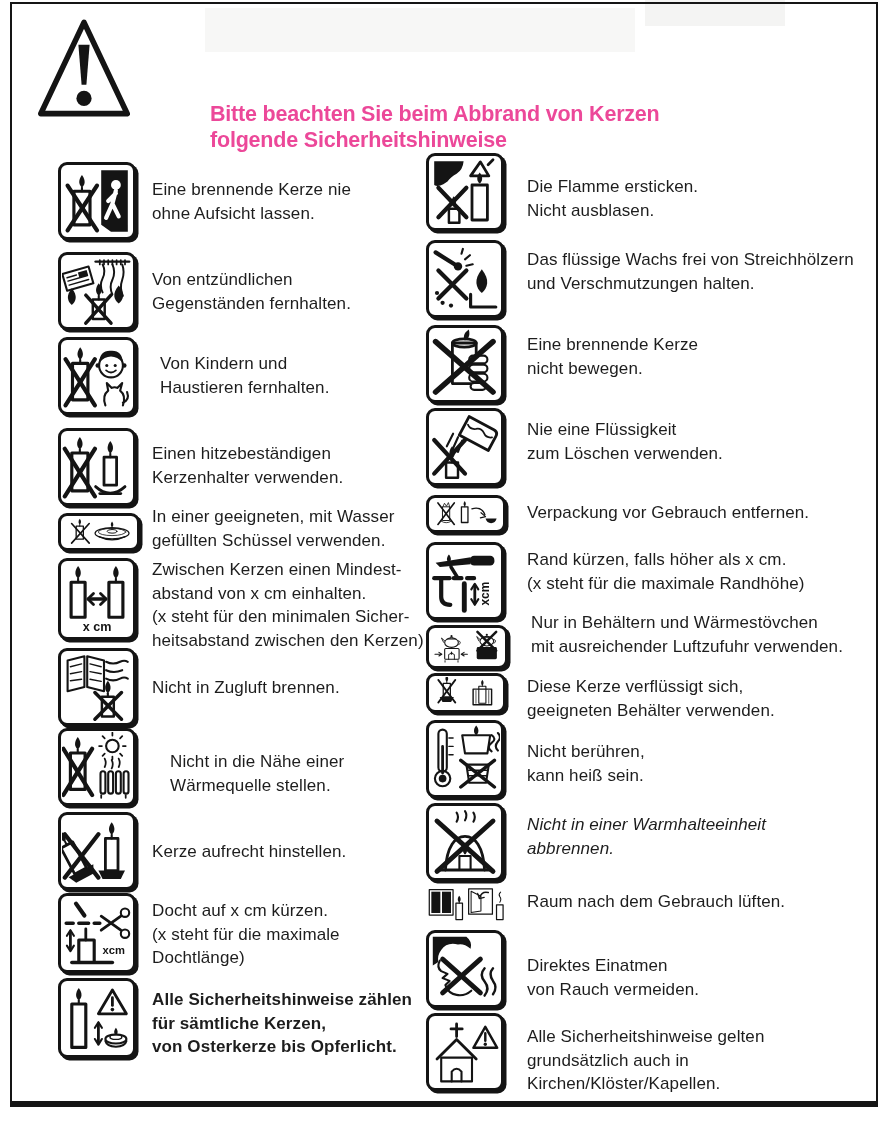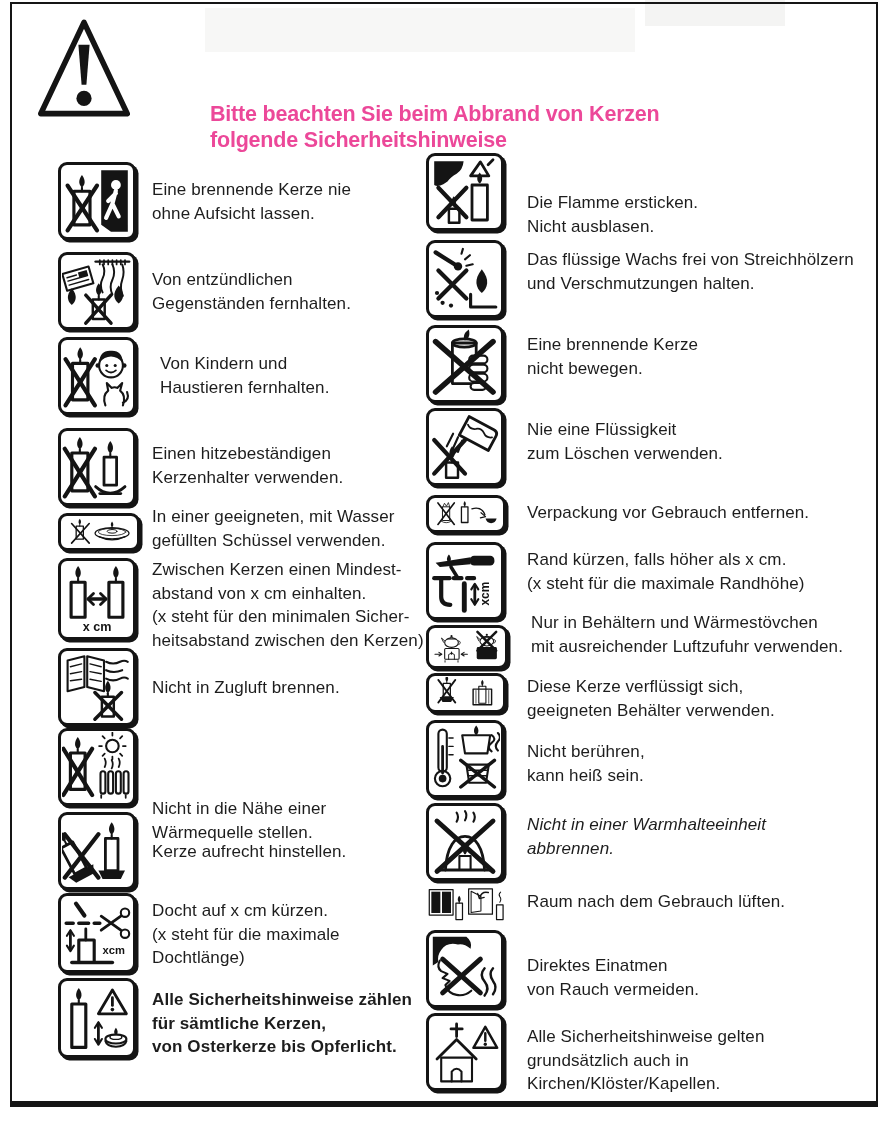--- a/index.html
+++ b/index.html
@@ -198,21 +198,21 @@
         <circle cx="72" cy="20" r="9" fill="none" stroke="#141414" stroke-width="3"></circle>
         <path d="M72 5 V1 M72 35 V39 M57 20 H53 M87 20 H91 M61 9 L58 6 M83 9 L86 6 M61 31 L58 34 M83 31 L86 34" fill="none" stroke="#141414" stroke-width="2.5"></path>
         <rect x="55" y="56" width="7" height="32" rx="3.5" fill="none" stroke="#141414" stroke-width="3"></rect>
         <rect x="66" y="56" width="7" height="32" rx="3.5" fill="none" stroke="#141414" stroke-width="3"></rect>
         <rect x="77" y="56" width="7" height="32" rx="3.5" fill="none" stroke="#141414" stroke-width="3"></rect>
         <rect x="88" y="56" width="7" height="32" rx="3.5" fill="none" stroke="#141414" stroke-width="3"></rect>
         <path d="M56 90 V94 M91 90 V94" fill="none" stroke="#141414" stroke-width="2.5"></path>
         <path d="M61 50 q3 -6 0 -12 M71 52 q3 -6 0 -12 M81 50 q3 -6 0 -12" fill="none" stroke="#141414" stroke-width="2.5"></path>
       </svg>
     </div>
-    <div class="itemtext" style="left: 152px; top: 750px; margin-top: 47px;">
+    <div class="itemtext" style="left: 170px; top: 750px;">
       <div>Nicht in die Nähe einer</div>
       <div>Wärmequelle stellen.</div>
     </div>
     <div class="pict" style="left: 58px; top: 812px; width: 78px; height: 78px;">
       <svg viewBox="0 0 100 100" xmlns="http://www.w3.org/2000/svg">
         <g transform="rotate(-28 28 80)">
           <rect x="18" y="36" width="19" height="42" rx="0" fill="none" stroke="#141414" stroke-width="4"></rect>
           <path d="M27.5 36 V31" fill="none" stroke="#141414" stroke-width="3"></path>
           <path d="M27.5 13 C33.55 21.1 31.68 27.04 27.5 31 C23.32 27.04 21.45 21.1 27.5 13Z" fill="#141414"></path>
           <path d="M8 78 H48 L42 90 H14 Z" fill="#141414"></path>
@@ -275,21 +275,21 @@
         <path d="M12 44 L52 86" fill="none" stroke="#141414" stroke-width="6"></path>
         <path d="M52 44 L12 86" fill="none" stroke="#141414" stroke-width="6"></path>
         <rect x="27" y="74" width="15" height="20" rx="0" fill="none" stroke="#141414" stroke-width="3.5"></rect>
         <path d="M34 56 C38.95 62.3 37.42 66.92 34 70 C30.58 66.92 29.05 62.3 34 56Z" fill="#141414"></path>
         <rect x="60" y="40" width="22" height="50" rx="0" fill="none" stroke="#141414" stroke-width="4"></rect>
         <path d="M71 22 C76.5 29.2 74.8 34.480000000000004 71 38 C67.2 34.480000000000004 65.5 29.2 71 22Z" fill="#141414"></path>
         <path d="M58 27 H84 L72 7 Z" fill="none" stroke="#141414" stroke-width="4"></path>
         <path d="M83 11 L90 4" fill="none" stroke="#141414" stroke-width="4"></path>
       </svg>
     </div>
-    <div class="itemtext" style="left: 527px; top: 175px; margin-top: 16px;">
+    <div class="itemtext" style="left: 527px; top: 175px;">
       <div>Die Flamme ersticken.</div>
       <div>Nicht ausblasen.</div>
     </div>
     <div class="pict" style="left: 426px; top: 240px; width: 78px; height: 78px;">
       <svg viewBox="0 0 100 100" xmlns="http://www.w3.org/2000/svg">
         <path d="M8 12 L35 29" fill="none" stroke="#141414" stroke-width="6"></path>
         <circle cx="40" cy="32" r="6" fill="#141414"></circle>
         <path d="M50 22 L57 16 M52 31 L61 29 M45 14 L47 7" fill="none" stroke="#141414" stroke-width="3"></path>
         <path d="M12 38 L52 78" fill="none" stroke="#141414" stroke-width="6"></path>
         <path d="M52 38 L12 78" fill="none" stroke="#141414" stroke-width="6"></path>

